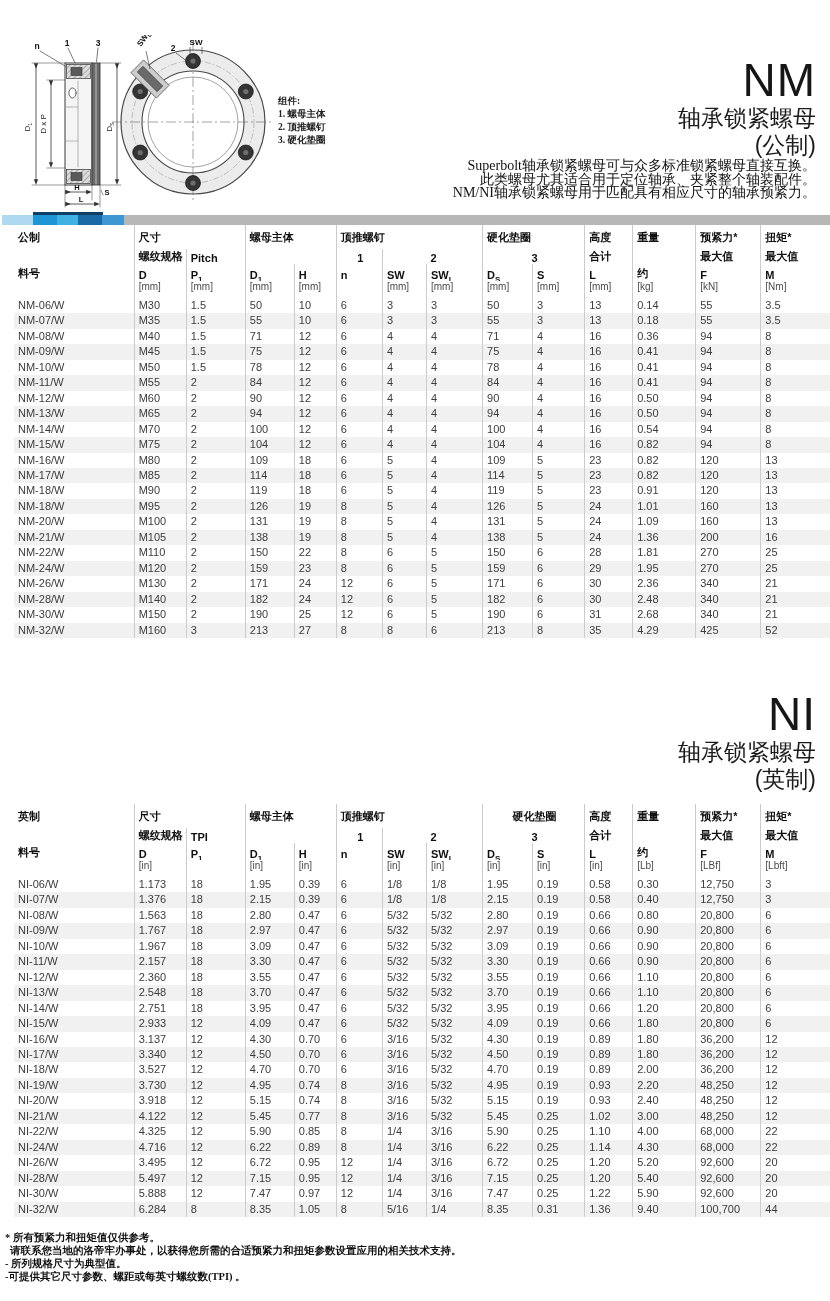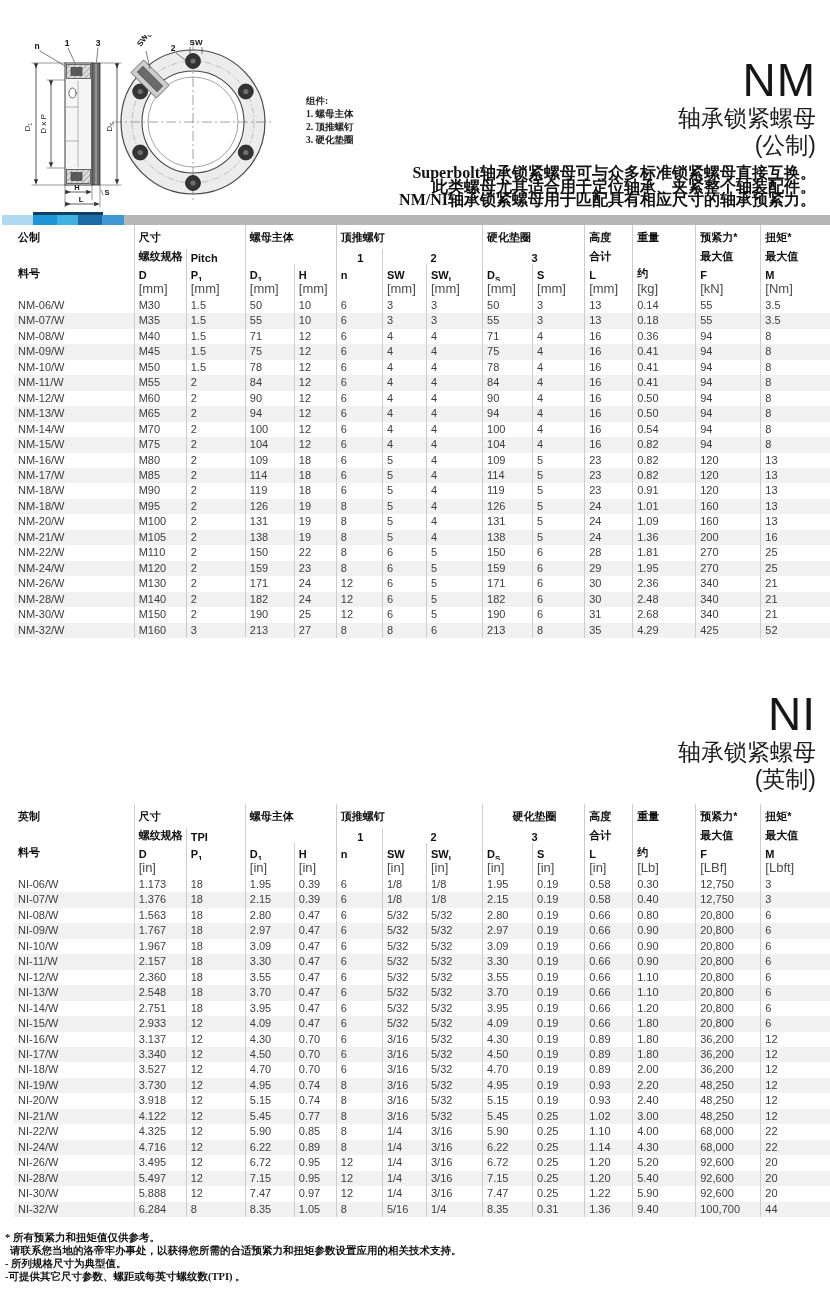--- a/index.html
+++ b/index.html
@@ -5,46 +5,46 @@
   html,body{margin:0;padding:0;}
   body{width:830px;height:1301px;position:relative;background:#fff;overflow:hidden;
        font-family:"Liberation Sans",sans-serif;-webkit-font-smoothing:antialiased;}
 
   
   .title-block{position:absolute;right:14px;text-align:right;color:#1c1c1c;}
   #nm-title{top:56px;}
   #ni-title{top:690px;}
   .brand{font-size:46px;font-weight:300;line-height:49px;letter-spacing:1px;color:#161616;}
   .sub1,.sub2{font-size:23px;font-weight:300;line-height:27px;color:#1c1c1c;}
-  .desc{margin-top:7px;font-family:"Liberation Serif",serif;font-weight:700;
-        font-size:16px;line-height:13.5px;color:#111;}
+  .desc{font-family:"Liberation Serif",serif;font-weight:400;
+        font-size:14px;line-height:13.5px;color:#111;}
 
   
   .components{position:absolute;left:278px;top:95px;font-family:"Liberation Serif",serif;
-        font-weight:700;font-size:9.5px;line-height:13px;color:#222;margin-left:28px;}
+        font-weight:700;font-size:9.5px;line-height:13px;color:#222;}
 
   
   .strip{position:absolute;left:2px;top:215px;width:828px;height:10px;display:flex;}
   .strip div{height:100%;}
   .strip-topline{position:absolute;left:33px;top:212px;width:70px;height:3px;}
 
   
   table{border-collapse:collapse;table-layout:fixed;position:absolute;left:14px;width:816px;}
   #nm-table{top:225px;}
   #ni-table{top:804px;}
   col.c0{width:120px;} col.c1{width:52px;}  col.c2{width:59px;}  col.c3{width:49px;}
   col.c4{width:42px;}  col.c5{width:46px;}  col.c6{width:44px;}  col.c7{width:56px;}
   col.c8{width:50px;}  col.c9{width:52px;}  col.c10{width:48px;} col.c11{width:63px;}
   col.c12{width:65px;} col.c13{width:69px;}
   th{font-size:11px;text-align:left;font-weight:700;padding:0 2px 0 4px;color:#101010;
      white-space:nowrap;overflow:hidden;vertical-align:bottom;}
   .rowA th{height:24px;vertical-align:middle;margin-top:39px;}
   .rowB th{height:15px;}
   .rowC th{height:17px;}
-  .rowD th{height:17px;font-weight:400;font-size:13px;color:#4a4a4a;vertical-align:top;}
+  .rowD th{height:17px;font-weight:400;font-size:10px;color:#4a4a4a;vertical-align:top;}
   .bl{border-left:1px solid #ccc;}
   .num{text-align:center;}
   .ctr{text-align:center;}
   sub{font-size:8px;line-height:0;}
   tbody td{height:15.45px;font-size:11px;line-height:15.45px;padding:0 2px 0 4px;
      color:#3c3c3c;white-space:nowrap;overflow:hidden;}
   tbody td + td{border-left:1px solid #ccc;}
   tbody tr:nth-child(even){background:#f1f1f1;}
 
   

